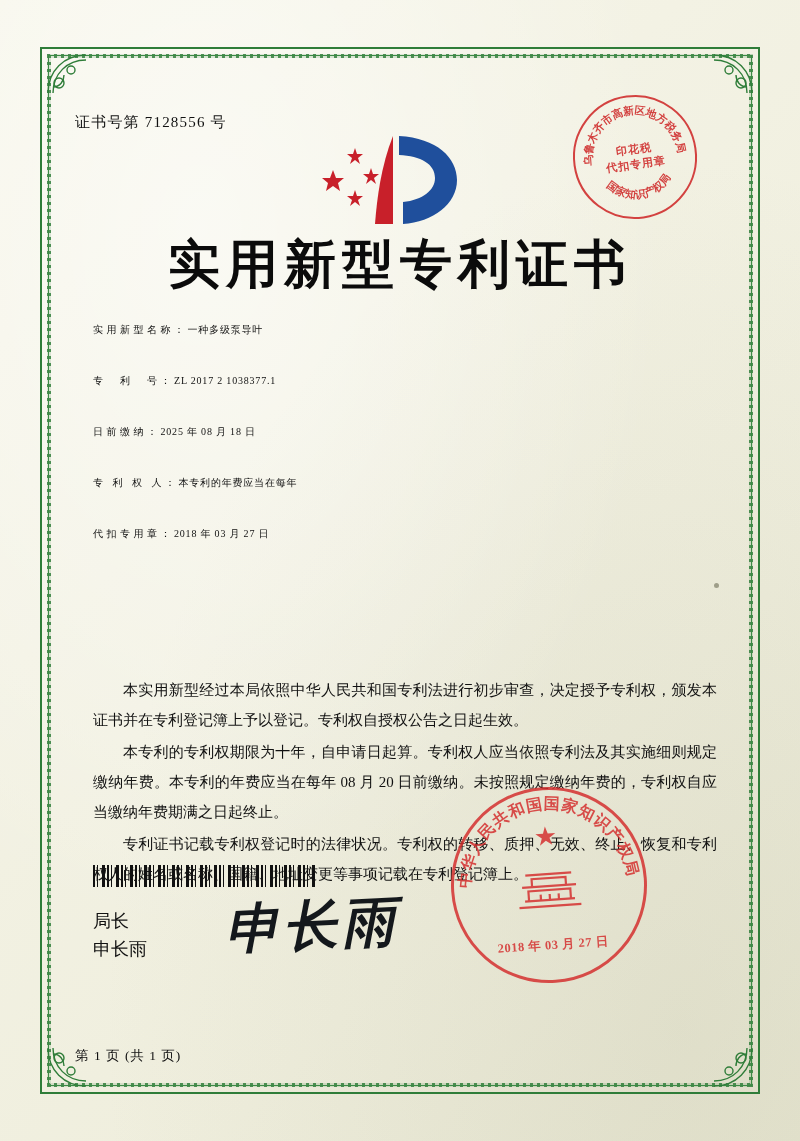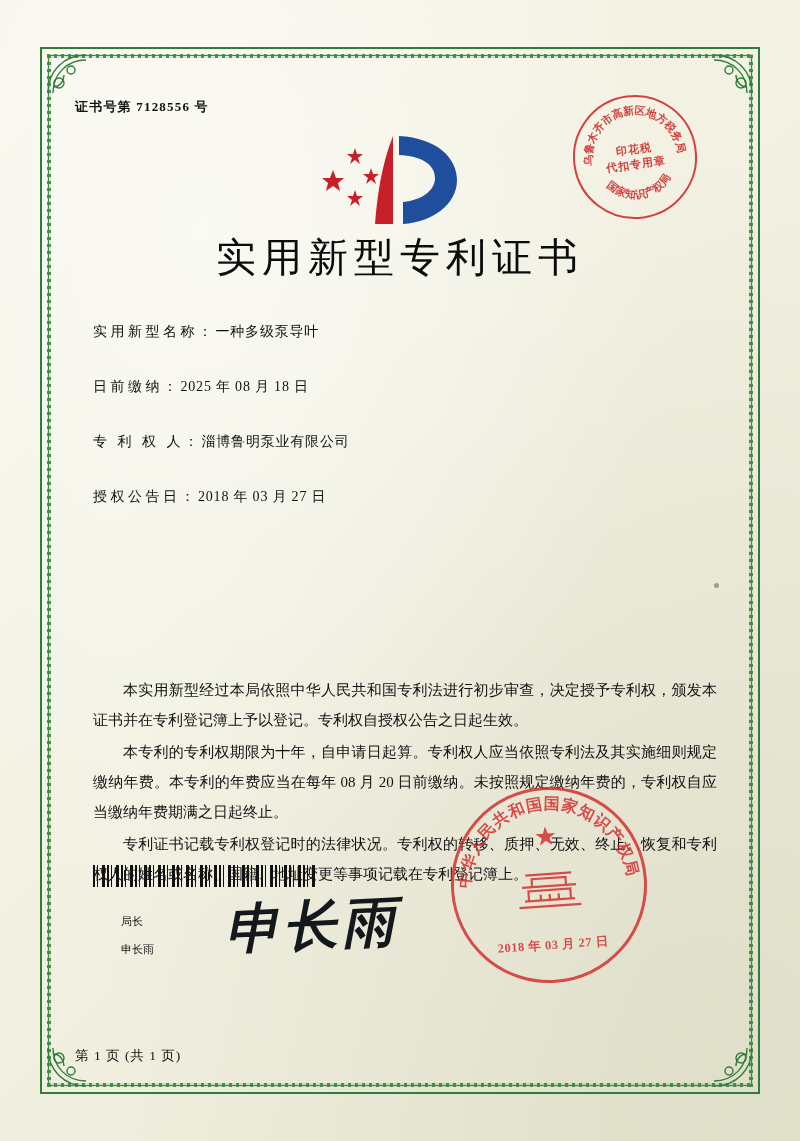--- a/index.html
+++ b/index.html
@@ -61,54 +61,53 @@
   .corner.bl { left: 44px;  bottom: 51px; transform: scaleY(-1); }
   .corner.br { right: 44px; bottom: 51px; transform: scale(-1,-1); }
 
   
   .content {
     position: absolute;
     left: 75px; top: 85px; right: 75px; bottom: 70px;
   }
 
   .cert-no {
-    font-size: 13px;
+    font-size: 15px;
     letter-spacing: 1.2px;
     color: #111;
-    margin-top: 13px;
-    font-weight: bold;
+    margin-top: 28px;
   }
 
   .emblem {
     position: absolute;
     left: 0; right: 0; top: 40px;
     height: 115px;
     display: flex;
     justify-content: center;
     align-items: center;
   }
   .emblem svg { display:block; }
 
   .title {
     position: absolute;
     left: 0; right: 0; top: 145px;
     text-align: center;
-    font-size: 40px;
-    font-weight: normal;
+    font-size: 52px;
+    font-weight: bold;
     letter-spacing: 6px;
     color: #0b0b0b;
     font-family: "DejaVu Serif", "Liberation Serif", serif;
   }
 
   .fields {
     position: absolute;
     left: 18px; right: 0; top: 238px;
   }
   .field {
-    font-size: 14px;
+    font-size: 10px;
     color: #111;
     margin-bottom: 37px;
     letter-spacing: .6px;
     white-space: nowrap;
   }
   .field .lab { letter-spacing: 3.5px; }
   .field .val { letter-spacing: .8px; }
 
   .paras {
     position: absolute;
@@ -128,24 +127,23 @@
     background: repeating-linear-gradient(90deg,
       #111 0px, #111 2px, transparent 2px, transparent 4px,
       #111 4px, #111 5px, transparent 5px, transparent 9px,
       #111 9px, #111 12px, transparent 12px, transparent 14px);
   }
 
   .signature-block {
     position: absolute;
     left: 18px;
     top: 822px;
-    font-size: 11px;
+    font-size: 18px;
     color: #111;
     line-height: 28px;
-    margin-left: 28px;
   }
   .sign-script {
     position: absolute;
     left: 150px;
     top: 805px;
     font-size: 54px;
     color: #14181c;
     font-family: "DejaVu Serif", "Liberation Serif", serif;
     font-style: italic;
     font-weight: bold;
@@ -299,27 +297,30 @@
       </svg>
     </div>
 
     <div class="title">实用新型专利证书</div>
 
     <div class="fields">
       <div class="field">
         <span class="lab">实用新型名称：</span><span class="val">一种多级泵导叶</span>
       </div>
       <div class="field">
+        <span class="lab">专　利　号：</span><span class="val">ZL 2017 2 1038377.1</span>
+      </div>
+      <div class="field">
         <span class="lab">日前缴纳：</span><span class="val">2025 年 08 月 18 日</span>
       </div>
       <div class="field">
-        <span class="lab">专 利 权 人：</span><span class="val">淄博鲁明泵业有限公司</span>
-      </div>
-      <div class="field">
-        <span class="lab">授权公告日：</span><span class="val">2018 年 03 月 27 日</span>
+        <span class="lab">专 利 权 人：</span><span class="val">本专利的年费应当在每年</span>
+      </div>
+      <div class="field">
+        <span class="lab">代扣专用章：</span><span class="val">2018 年 03 月 27 日</span>
       </div>
     </div>
 
     <div class="paras">
       <p>本实用新型经过本局依照中华人民共和国专利法进行初步审查，决定授予专利权，颁发本证书并在专利登记簿上予以登记。专利权自授权公告之日起生效。</p>
       <p>本专利的专利权期限为十年，自申请日起算。专利权人应当依照专利法及其实施细则规定缴纳年费。本专利的年费应当在每年 08 月 20 日前缴纳。未按照规定缴纳年费的，专利权自应当缴纳年费期满之日起终止。</p>
       <p>专利证书记载专利权登记时的法律状况。专利权的转移、质押、无效、终止、恢复和专利权人的姓名或名称、国籍、地址变更等事项记载在专利登记簿上。</p>
     </div>
 
     <div class="barcode"></div>

